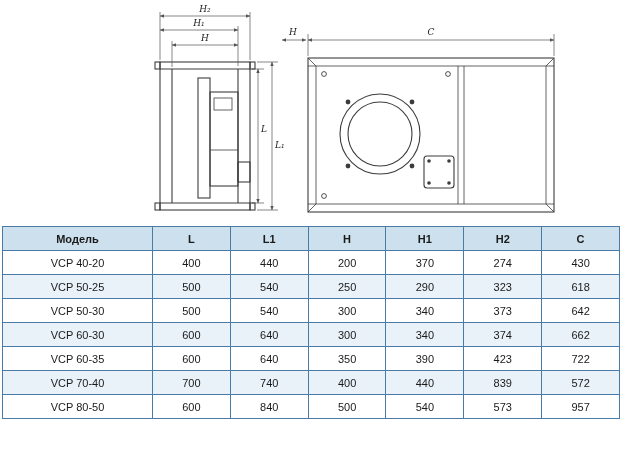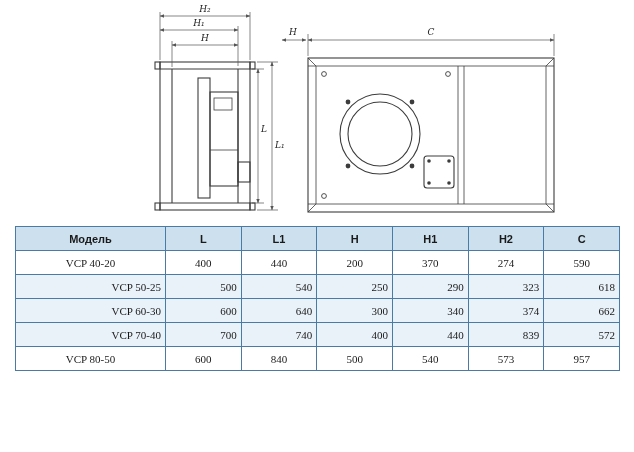--- a/index.html
+++ b/index.html
@@ -8,41 +8,41 @@
     font-family:"Liberation Sans", sans-serif;
     color:var(--text,#1a1a1a);
   }
   .drawing-area{width:512px;height:224px;}
   svg text{
     font-family:"DejaVu Serif", serif;
     font-style:italic;
     font-size:9px;
     fill:#222222;
   }
-  .table-wrap{margin:2px 14px 0 15px;}
+  .table-wrap{margin:2px 14px 0 2px;}
   table.dims{
     width:100%;
     border-collapse:collapse;
     table-layout:fixed;
     font-size:11px;
   }
   table.dims th, table.dims td{
     border:1px solid var(--table-border,#4a7ba6);
     text-align:center;
     vertical-align:middle;
     height:23px;
     padding:0 4px;
     color:var(--text,#1a1a1a);
   }
   table.dims th{
     background:var(--header-bg,#cde0ee);
     font-weight:bold;
   }
-  table.dims td{background:var(--row-bg,#ffffff);font-family:Liberation Serif, serif;}
-  table.dims tr.alt td{background:var(--row-alt-bg,#e9f2f9);text-align:right;}
+  table.dims td{background:var(--row-bg,#ffffff);}
+  table.dims tr.alt td{background:var(--row-alt-bg,#e9f2f9);}
   table.dims col.model-col{width:150px;}
 </style>
 </head>
 <body>
 
 <div class="drawing-area">
   <svg viewBox="0 0 634 224" width="634" height="224" xmlns="http://www.w3.org/2000/svg">
     <defs>
       <marker id="arr" viewBox="0 0 10 10" refX="9.5" refY="5" markerWidth="9" markerHeight="6" orient="auto-start-reverse">
         <path d="M0,1 L10,5 L0,9 z" fill="#555555"></path>
@@ -180,40 +180,58 @@
         </tr>
     </thead>
     <tbody>
         <tr>
           <td>VCP 40-20</td>
           <td>400</td>
           <td>440</td>
           <td>200</td>
           <td>370</td>
           <td>274</td>
-          <td>590</td>
+          <td>430</td>
         </tr>
         <tr class="alt">
           <td>VCP 50-25</td>
           <td>500</td>
           <td>540</td>
           <td>250</td>
           <td>290</td>
           <td>323</td>
           <td>618</td>
         </tr>
+        <tr>
+          <td>VCP 50-30</td>
+          <td>500</td>
+          <td>540</td>
+          <td>300</td>
+          <td>340</td>
+          <td>373</td>
+          <td>642</td>
+        </tr>
         <tr class="alt">
           <td>VCP 60-30</td>
           <td>600</td>
           <td>640</td>
           <td>300</td>
           <td>340</td>
           <td>374</td>
           <td>662</td>
         </tr>
+        <tr>
+          <td>VCP 60-35</td>
+          <td>600</td>
+          <td>640</td>
+          <td>350</td>
+          <td>390</td>
+          <td>423</td>
+          <td>722</td>
+        </tr>
         <tr class="alt">
           <td>VCP 70-40</td>
           <td>700</td>
           <td>740</td>
           <td>400</td>
           <td>440</td>
           <td>839</td>
           <td>572</td>
         </tr>
         <tr>

